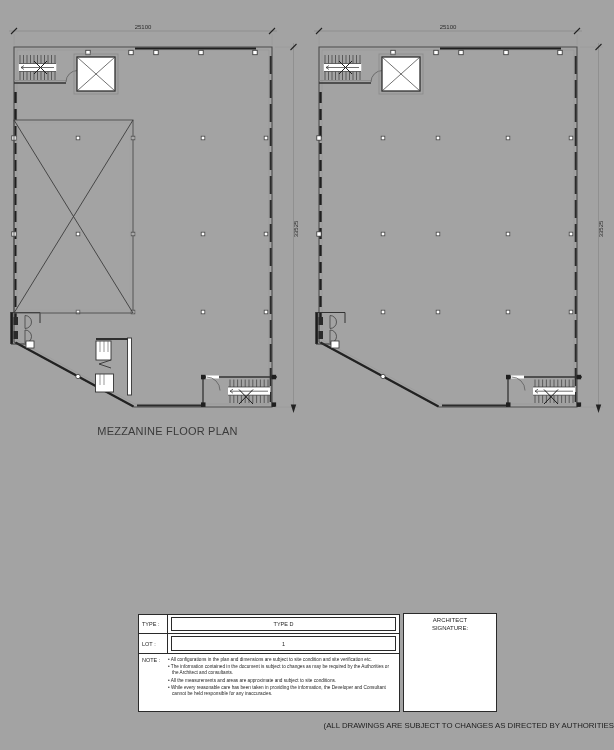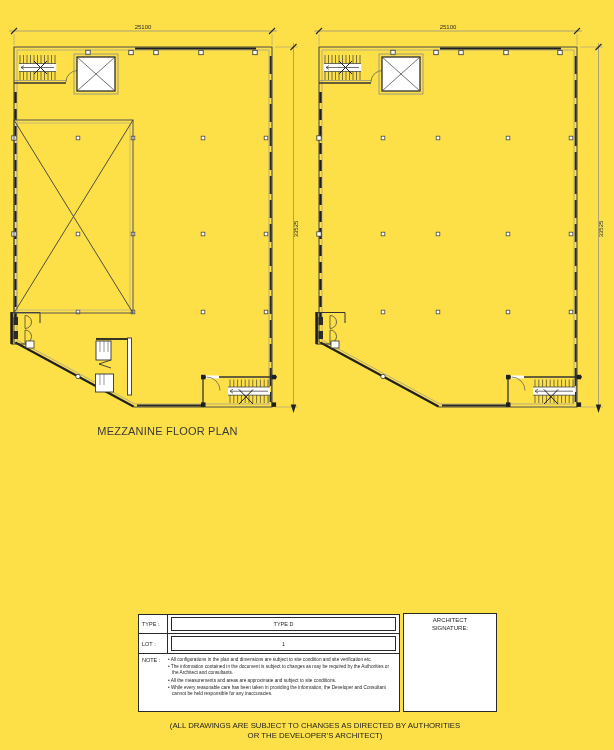--- a/index.html
+++ b/index.html
@@ -1,35 +1,35 @@
 <!DOCTYPE html>
 <html><head>
 <meta charset="utf-8">
 <style>
   html,body{margin:0;padding:0;background:#fff;}
   .sheet{
-    position:relative;width:614px;height:750px;background:#fde047;
+    position:relative;width:614px;height:750px;background:#a3a3a3;
     font-family:"Liberation Sans",sans-serif;overflow:hidden;
   }
   .plans-svg{position:absolute;left:0;top:0;}
   .dim-text{font-family:"Liberation Sans",sans-serif;font-size:6px;fill:#2d2d2d;text-anchor:middle;}
   .plan-title{position:absolute;text-align:center;font-size:11px;color:#3a3a3a;letter-spacing:.2px;}
   .info-table{position:absolute;left:138px;top:614px;width:262px;height:98px;border:1px solid #2a2a2a;background:#fff;box-sizing:border-box;}
   .t-row{display:flex;border-bottom:1px solid #2a2a2a;box-sizing:border-box;}
   .t-row.r1{height:19px;}
   .t-row.r2{height:20px;}
   .t-label{width:29px;border-right:1px solid #2a2a2a;font-size:5.5px;color:#1f1f1f;display:flex;align-items:center;padding-left:3px;box-sizing:border-box;flex:none;}
   .t-value-outer{flex:1;padding:2px 3px;box-sizing:border-box;}
   .t-value{border:1px solid #2a2a2a;height:100%;display:flex;align-items:center;justify-content:center;font-size:5.5px;color:#1f1f1f;box-sizing:border-box;}
   .t-note{display:flex;padding:3px 2px 0 3px;box-sizing:border-box;}
   .t-note-label{width:26px;font-size:5.5px;color:#1f1f1f;flex:none;}
   .t-notes{flex:1;font-size:4.7px;line-height:1.32;color:#242424;padding-right:2px;}
   .note-line{padding-left:4px;text-indent:-4px;margin-bottom:1px;}
   .arch-box{position:absolute;left:403px;top:613px;width:94px;height:99px;border:1px solid #2a2a2a;text-align:center;font-size:6px;line-height:1.3;color:#1f1f1f;padding-top:3px;box-sizing:border-box;background:#fff;}
-  .footer{position:absolute;left:16px;right:0;top:721px;text-align:center;font-size:7.8px;line-height:1.32;color:#1c1c1c;}
+  .footer{position:absolute;left:16px;right:0;top:721px;text-align:right;font-size:7.8px;line-height:1.32;color:#1c1c1c;}
 </style>
 </head>
 <body>
 
 <div class="sheet">
 
   <svg class="plans-svg" width="614" height="460" viewBox="0 0 614 460">
     <defs>
 
       <g id="gcol">
@@ -197,16 +197,15 @@
     </div>
   </div>
 
   <div class="arch-box">
     <div>ARCHITECT</div>
     <div>SIGNATURE:</div>
   </div>
 
   <div class="footer">
     <div>(ALL DRAWINGS ARE SUBJECT TO CHANGES AS DIRECTED BY AUTHORITIES</div>
-    <div>OR THE DEVELOPER'S ARCHITECT)</div>
   </div>
 
 </div>
 
 </body></html>

